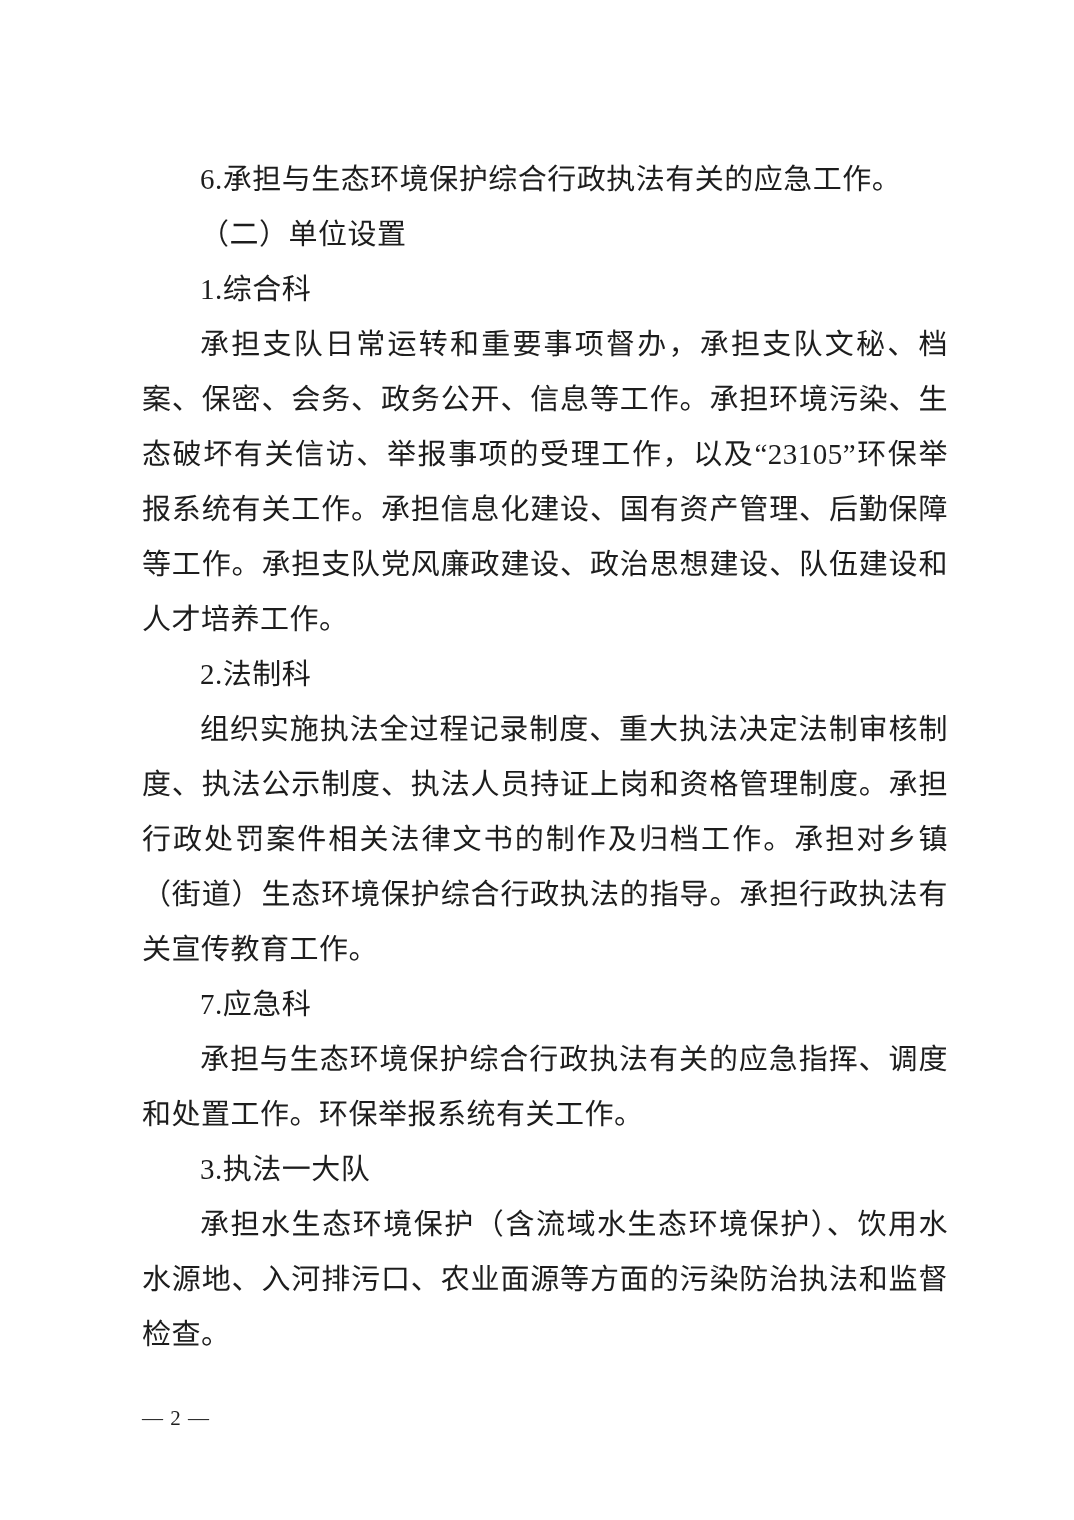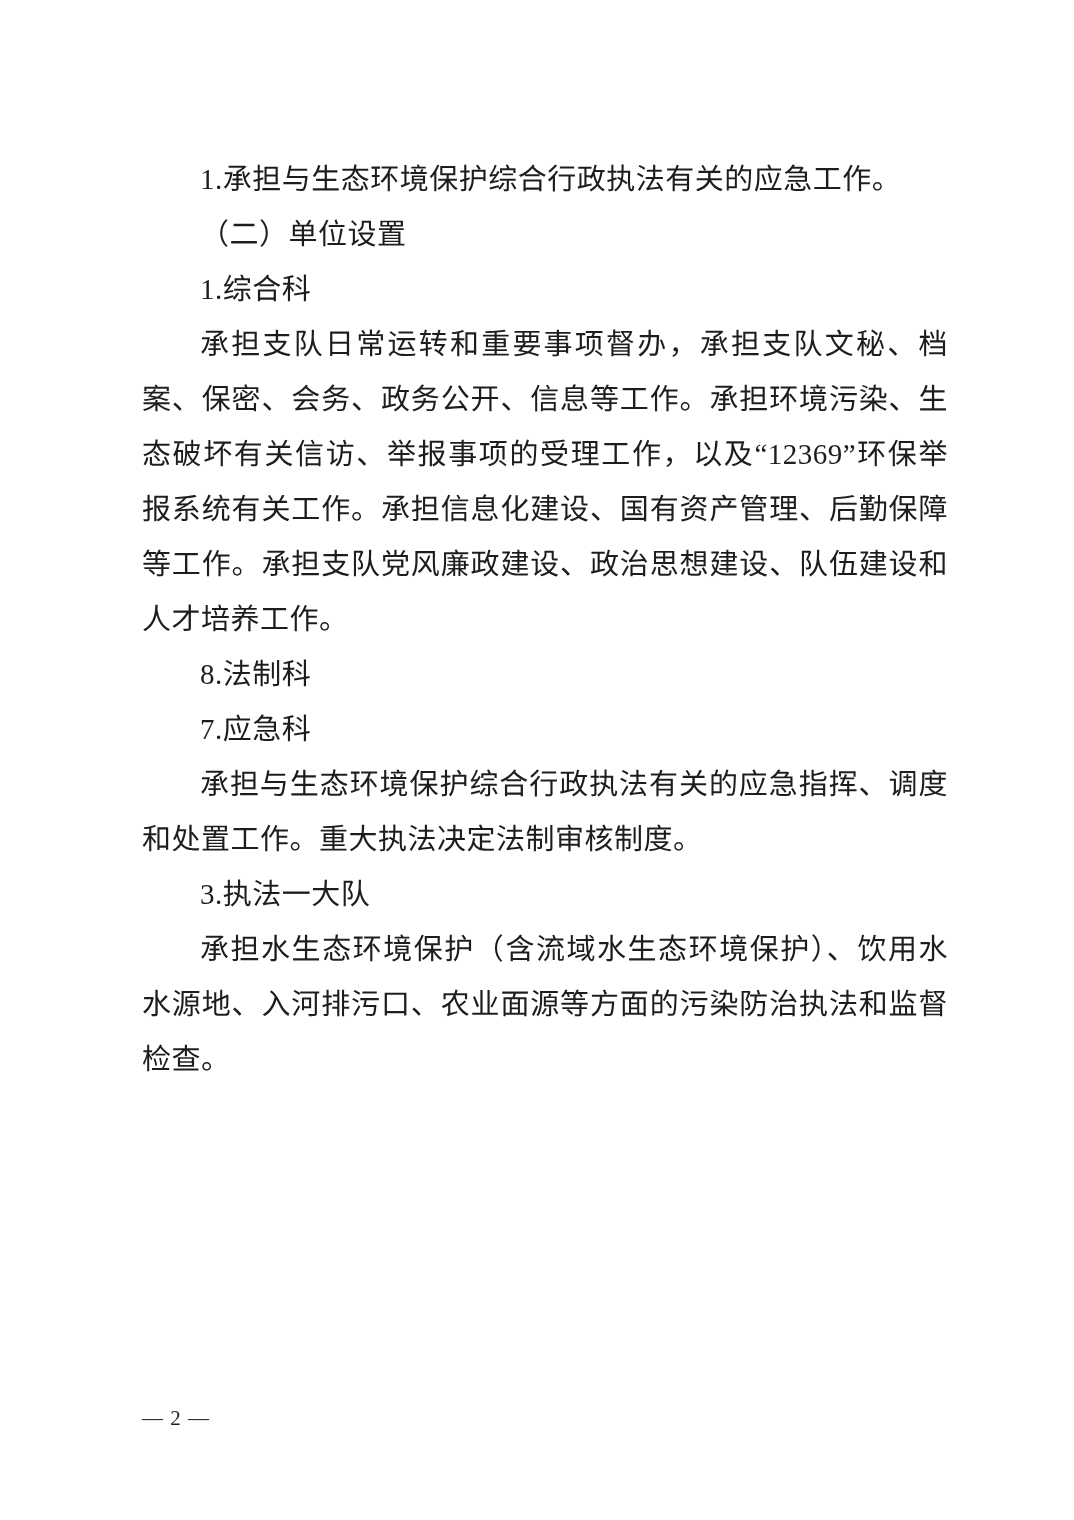--- a/index.html
+++ b/index.html
@@ -43,24 +43,25 @@
     letter-spacing: 1px;
     color: #1d1d1d;
     font-family: "Liberation Serif", "DejaVu Serif", serif;
   }
 </style>
 </head>
 <body>
 
 <div class="page">
   <div class="doc-body">
-      <p class="para body">1.承担与生态环境保护综合行政执法有关的应急工作。</p>
+      <p class="para body">6.承担与生态环境保护综合行政执法有关的应急工作。</p>
       <p class="para heading">（二）单位设置</p>
       <p class="para subheading">1.综合科</p>
-      <p class="para body">承担支队日常运转和重要事项督办，承担支队文秘、档案、保密、会务、政务公开、信息等工作。承担环境污染、生态破坏有关信访、举报事项的受理工作，以及“12369”环保举报系统有关工作。承担信息化建设、国有资产管理、后勤保障等工作。承担支队党风廉政建设、政治思想建设、队伍建设和人才培养工作。</p>
-      <p class="para subheading">8.法制科</p>
+      <p class="para body">承担支队日常运转和重要事项督办，承担支队文秘、档案、保密、会务、政务公开、信息等工作。承担环境污染、生态破坏有关信访、举报事项的受理工作，以及“23105”环保举报系统有关工作。承担信息化建设、国有资产管理、后勤保障等工作。承担支队党风廉政建设、政治思想建设、队伍建设和人才培养工作。</p>
+      <p class="para subheading">2.法制科</p>
+      <p class="para body">组织实施执法全过程记录制度、重大执法决定法制审核制度、执法公示制度、执法人员持证上岗和资格管理制度。承担行政处罚案件相关法律文书的制作及归档工作。承担对乡镇（街道）生态环境保护综合行政执法的指导。承担行政执法有关宣传教育工作。</p>
       <p class="para subheading">7.应急科</p>
-      <p class="para body">承担与生态环境保护综合行政执法有关的应急指挥、调度和处置工作。重大执法决定法制审核制度。</p>
+      <p class="para body">承担与生态环境保护综合行政执法有关的应急指挥、调度和处置工作。环保举报系统有关工作。</p>
       <p class="para subheading">3.执法一大队</p>
       <p class="para body">承担水生态环境保护（含流域水生态环境保护）、饮用水水源地、入河排污口、农业面源等方面的污染防治执法和监督检查。</p>
     </div>
   <div class="page-number">— 2 —</div>
 </div>
 
 </body></html>

